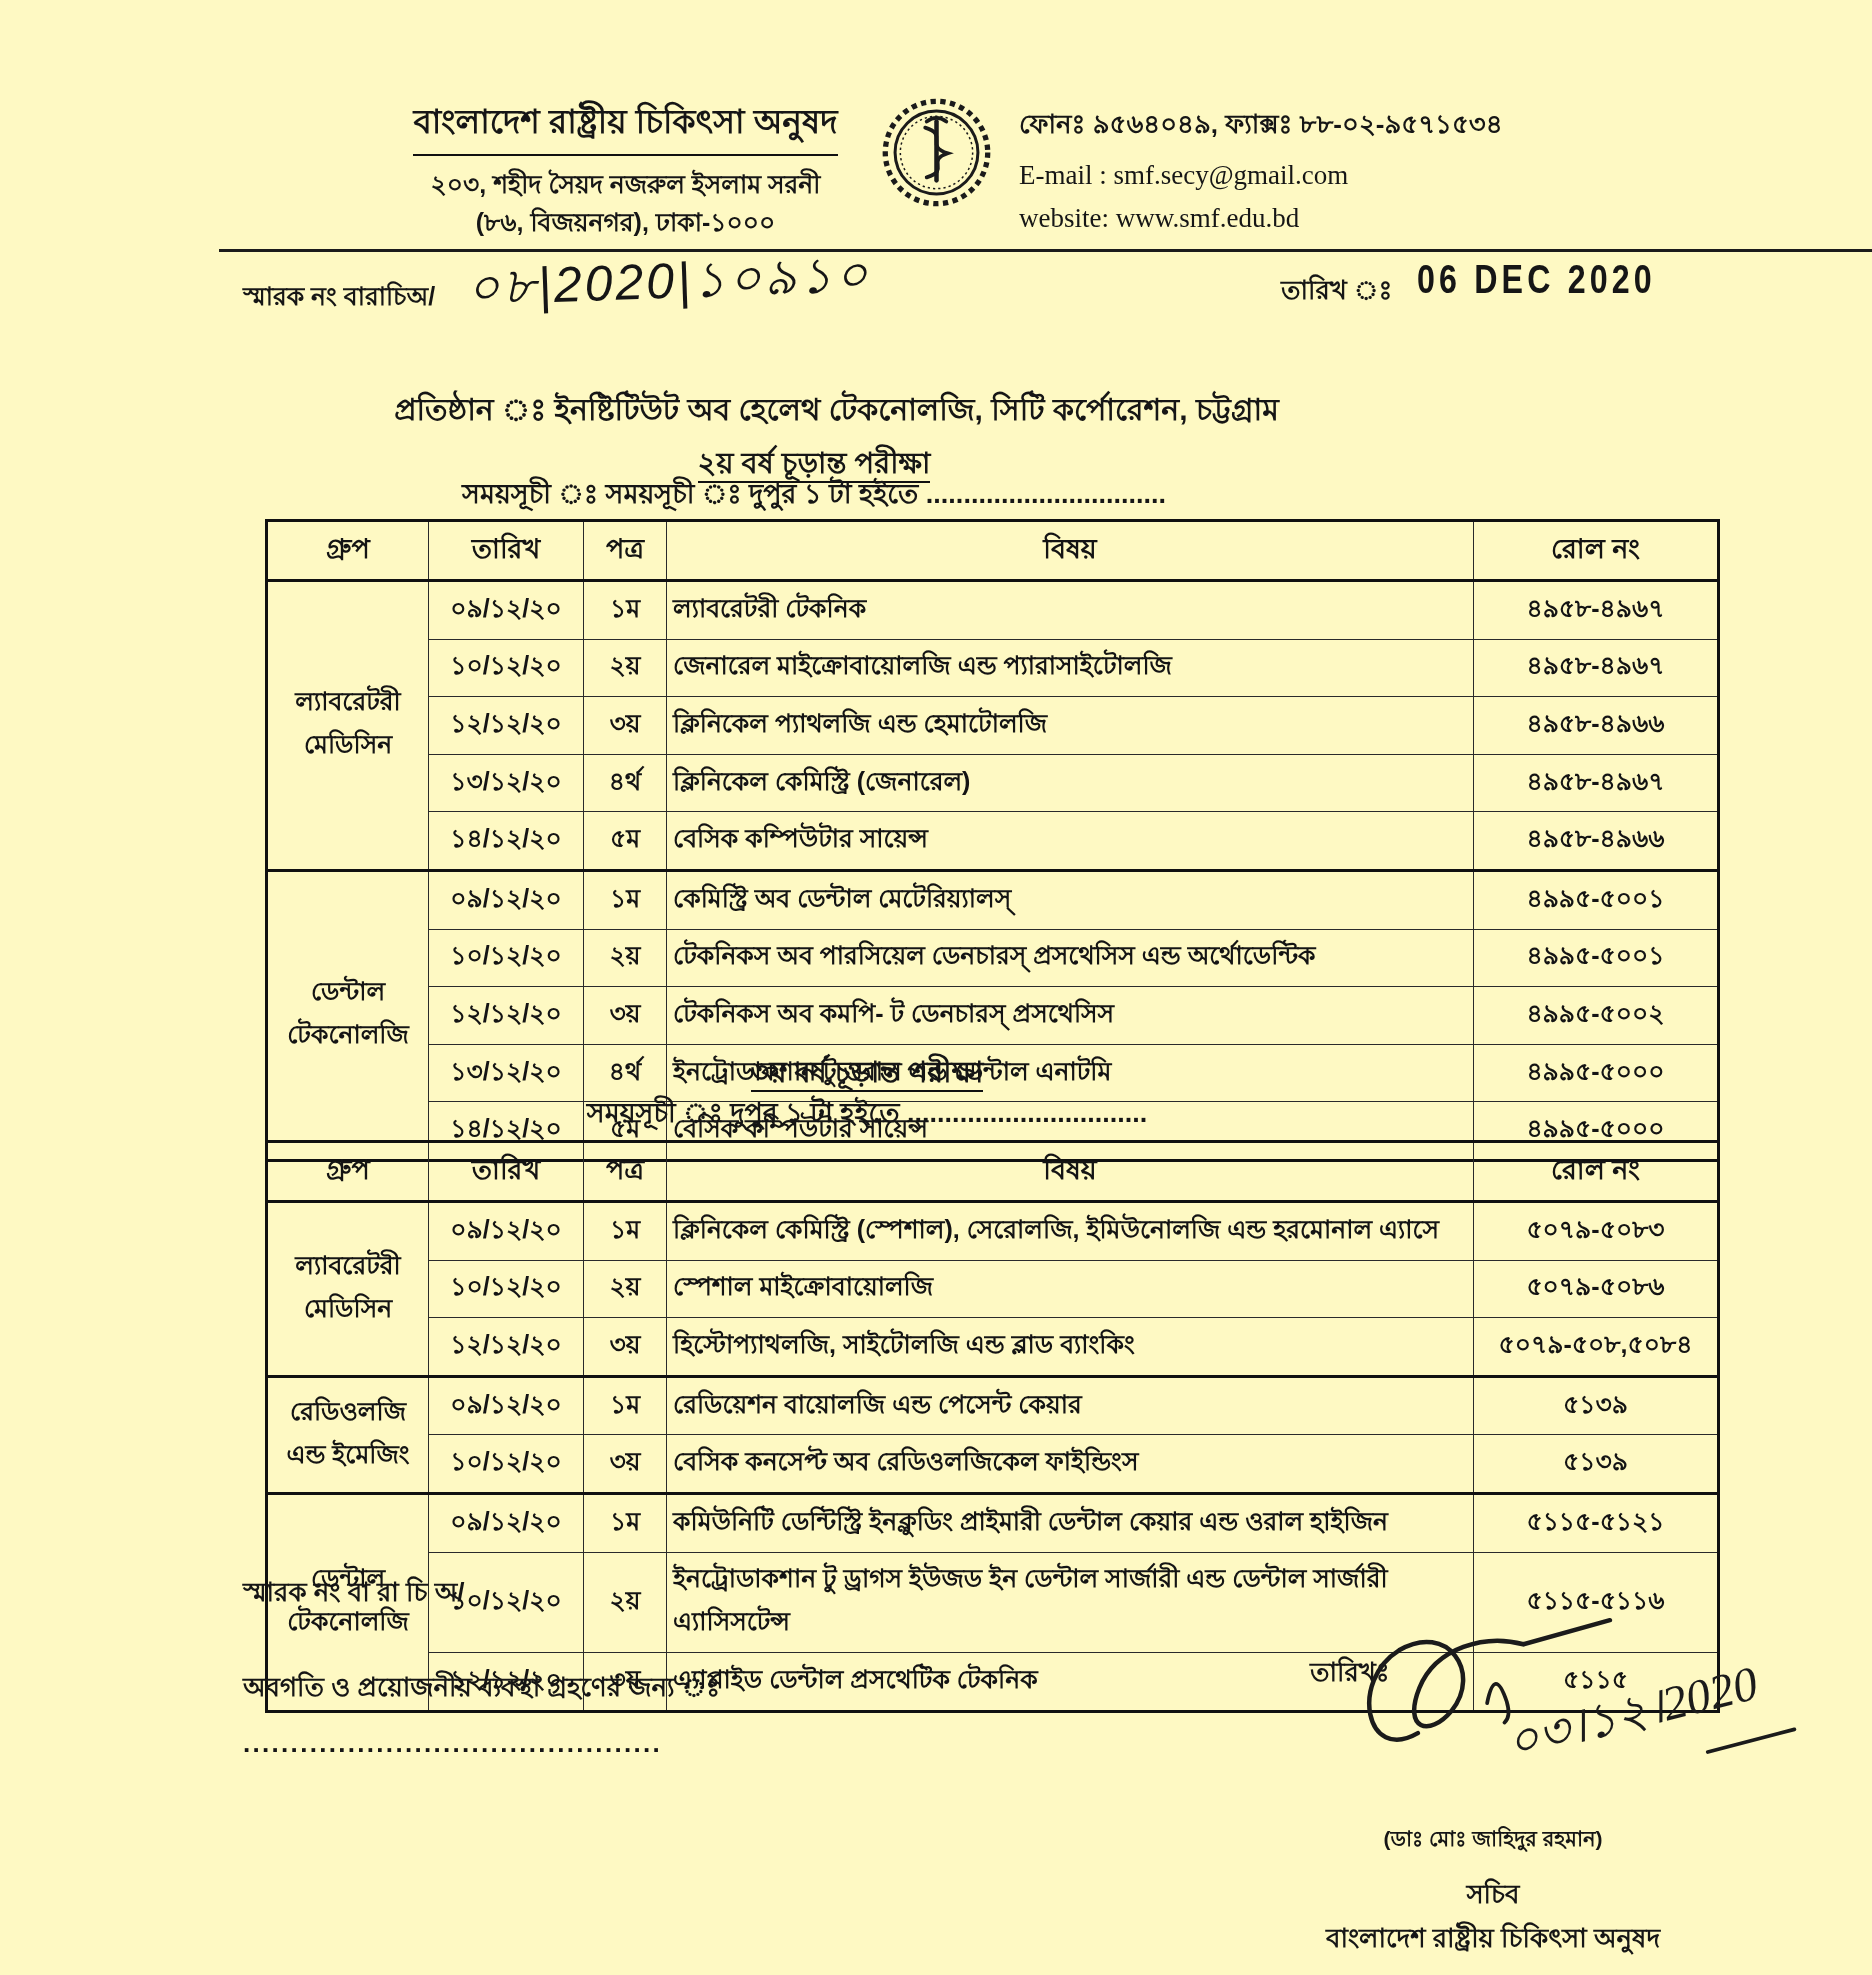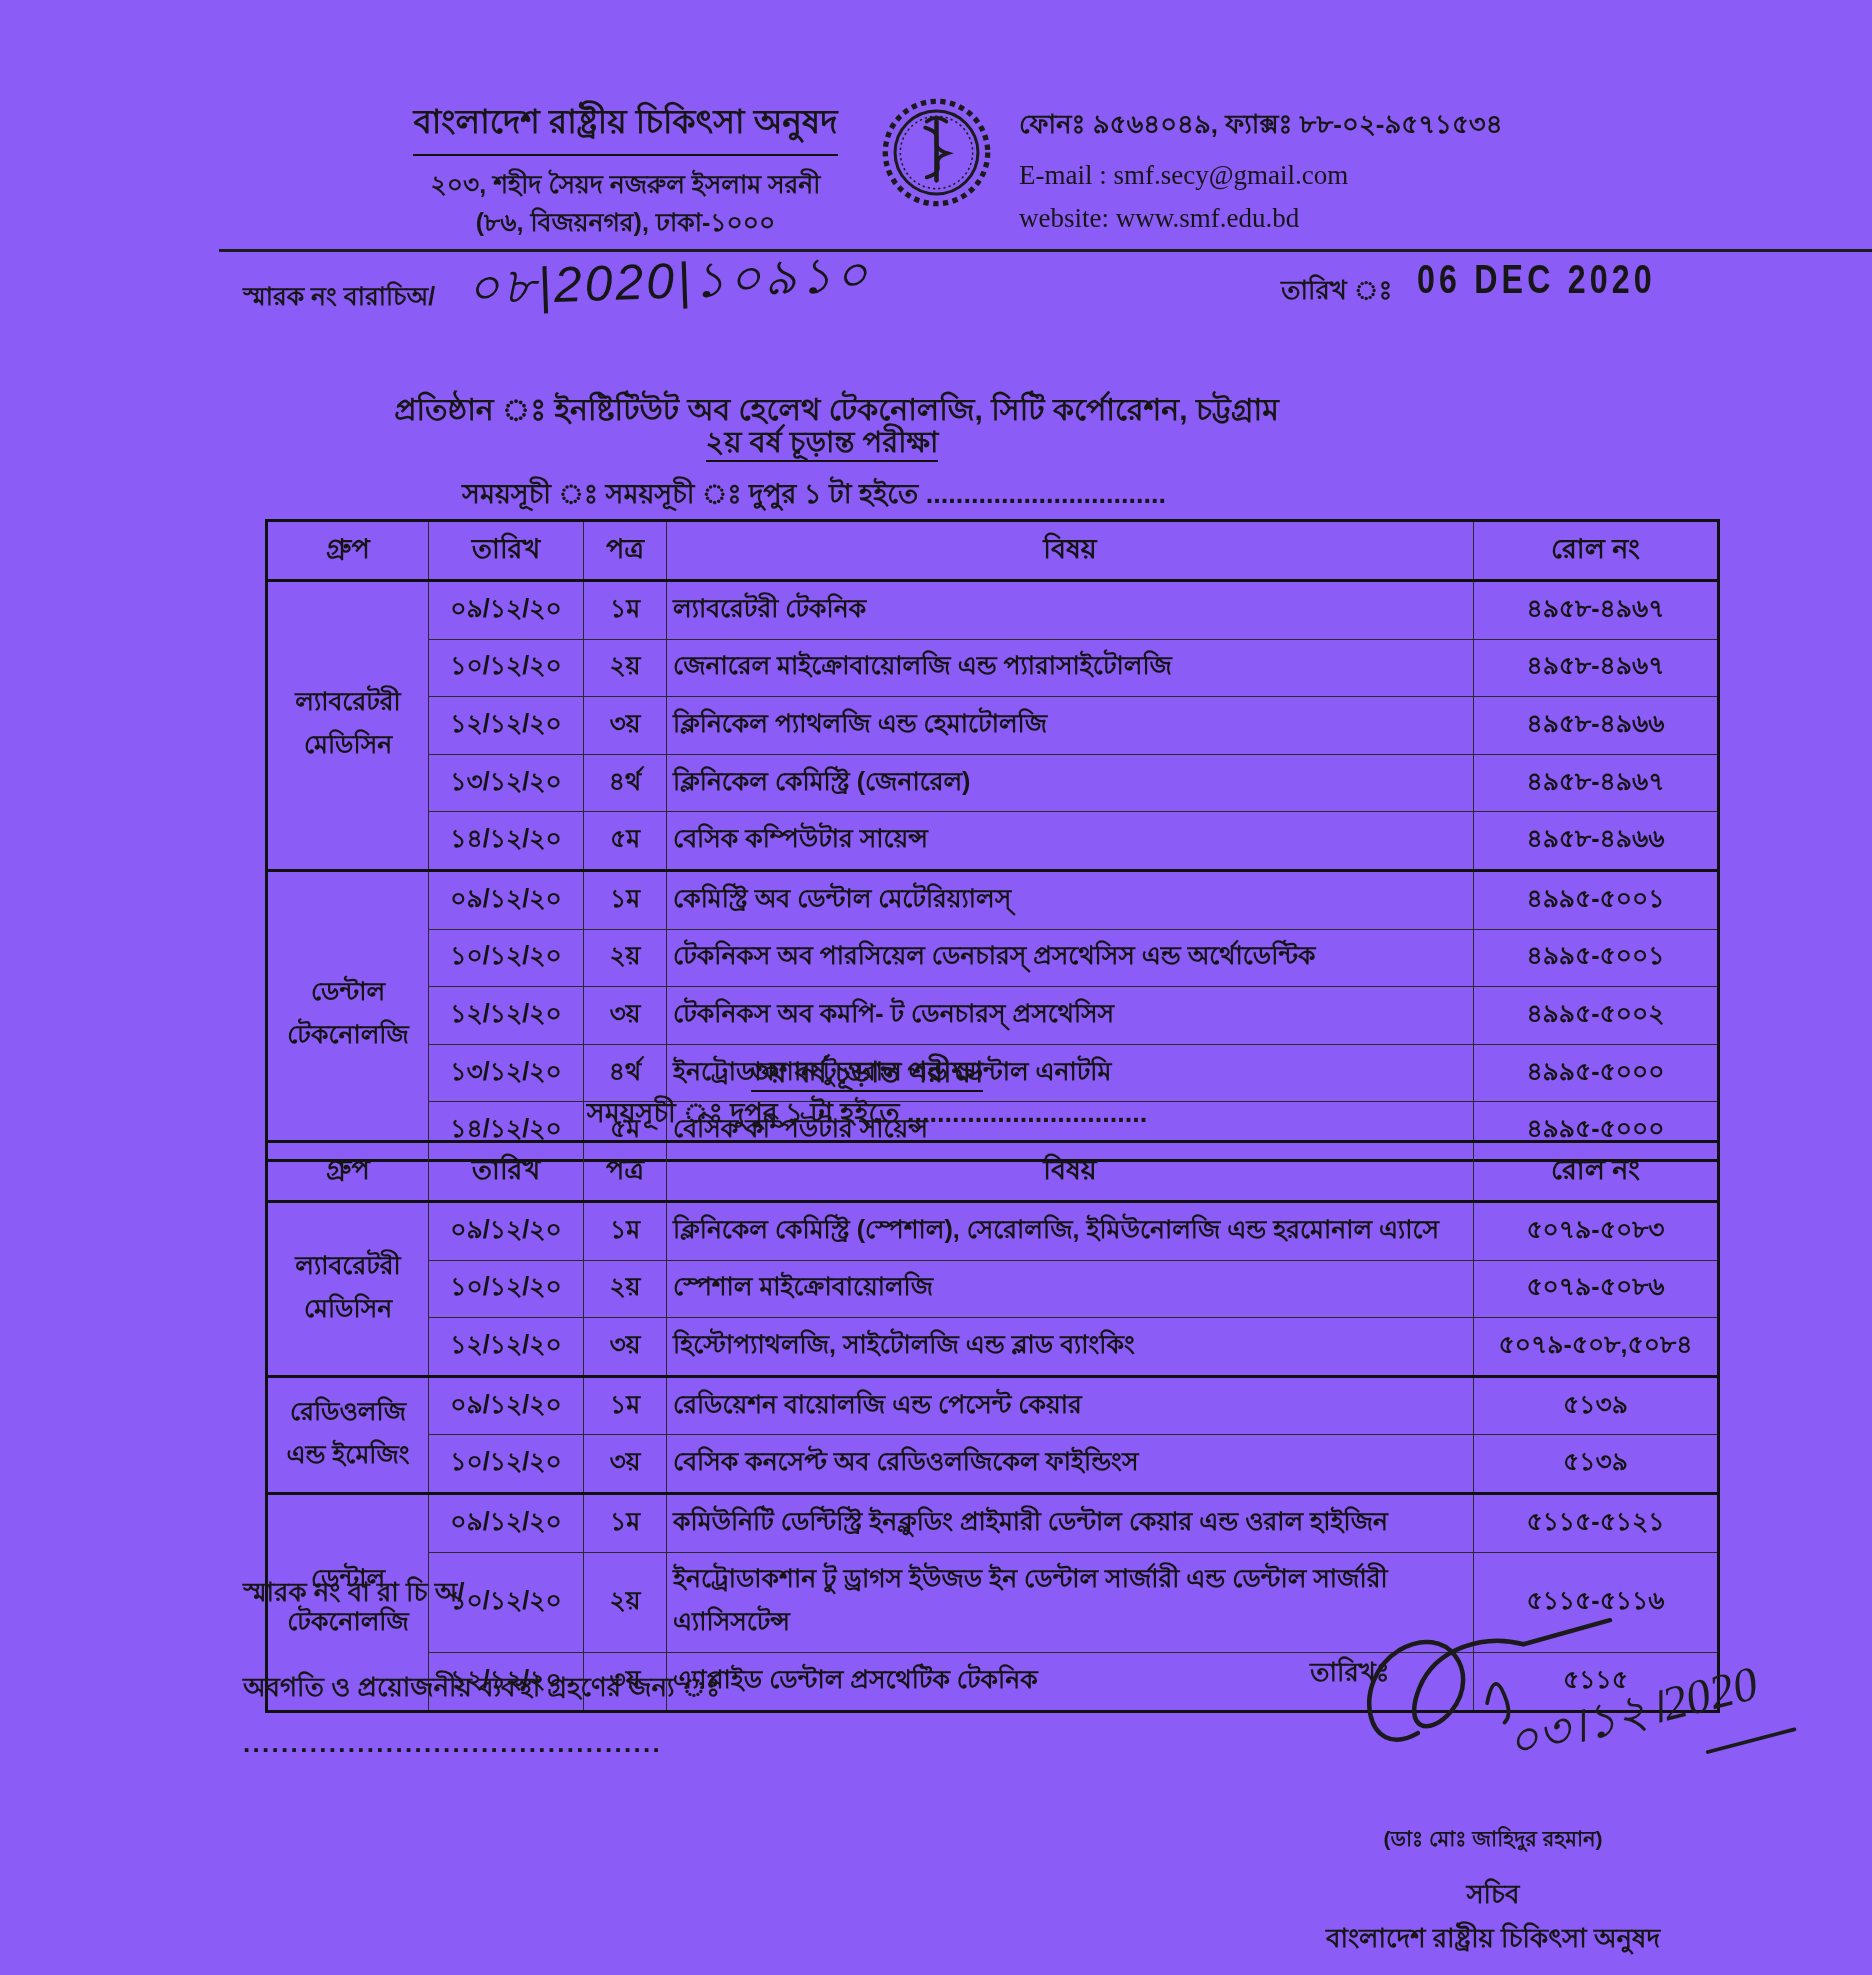--- a/index.html
+++ b/index.html
@@ -1,19 +1,19 @@
 <!DOCTYPE html>
 <html lang="bn" style="font-size:12px"><head>
 <meta charset="utf-8">
 <style>
   html,body{margin:0;padding:0;background:#ffffff;}
   .page{
     position:relative;
     width:1872px;height:1975px;
-    background:#8b5cf6;
+    background:#fef9c3;
     font-family:"Liberation Sans",sans-serif;
     color:#161616;
     overflow:hidden;
   }
   
   .org-block{position:absolute;left:354px;top:96px;width:543px;text-align:center;}
   .org-name{font-size:33px;font-weight:700;white-space:nowrap;border-bottom:2.3px solid #111;display:inline-block;padding-bottom:1.5px;}
   .org-addr{font-size:25px;font-weight:700;margin-top:10.6px;line-height:1.5;}
   .seal{position:absolute;left:880px;top:96px;width:113px;height:113px;}
   .contact-block{position:absolute;left:1019px;top:104px;}
@@ -24,21 +24,21 @@
   .memo-label{position:absolute;left:243px;top:277px;font-size:25px;font-weight:700;}
   .memo-number{position:absolute;left:467px;top:243px;font-size:50px;font-weight:400;font-style:italic;transform:rotate(-2deg);letter-spacing:3px;}
   .date-label{position:absolute;left:1281px;top:270px;font-size:26px;font-weight:700;}
   .date-stamp{position:absolute;left:1417px;top:256px;font-size:35px;font-weight:700;letter-spacing:4.5px;transform:scale(0.92,1.15);transform-origin:left top;font-family:"Liberation Sans",sans-serif;}
   
   .intro{position:absolute;left:241px;top:315px;width:1530px;font-size:26px;font-weight:700;line-height:1.45;}
   .institution{position:absolute;left:0;top:386px;width:1673px;text-align:center;font-size:30px;font-weight:700;}
   .sec-title{position:absolute;width:1628px;left:0;text-align:center;font-size:29px;font-weight:700;}
   .sec-title span{border-bottom:2.3px solid #111;padding-bottom:2.3px;}
   .sec-sched{position:absolute;width:1628px;left:0;text-align:center;font-size:27px;font-weight:700;}
-  .t2-title{top:419px;padding-left:8px;}
+  .t2-title{top:440px;}
   .t2-sched{top:473px;}
   .t3-title{top:1049px;width:1734px;}
   .t3-sched{top:1092px;width:1734px;}
   
   table.sched{position:absolute;left:249px;border-collapse:collapse;table-layout:fixed;width:1451px;border:3.8px solid #111;margin-left:16px;}
   #table-year2{top:519px;}
   #table-year3{top:1140px;}
   table.sched th,table.sched td{border:1.5px solid #2a2a2a;font-weight:700;color:#141414;}
   table.sched th{font-size:27px;padding:6px 4.5px;border-bottom:3px solid #111;}
   table.sched td{font-size:25px;padding:6.8px 6px;height:32px;}

